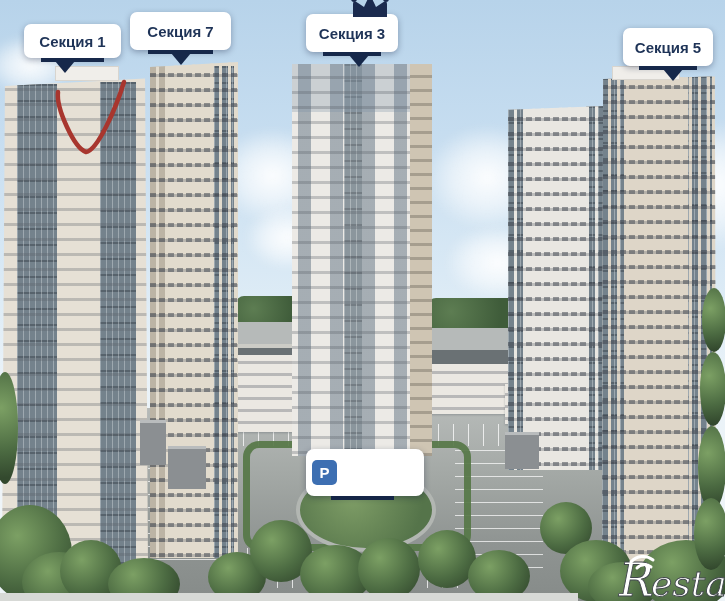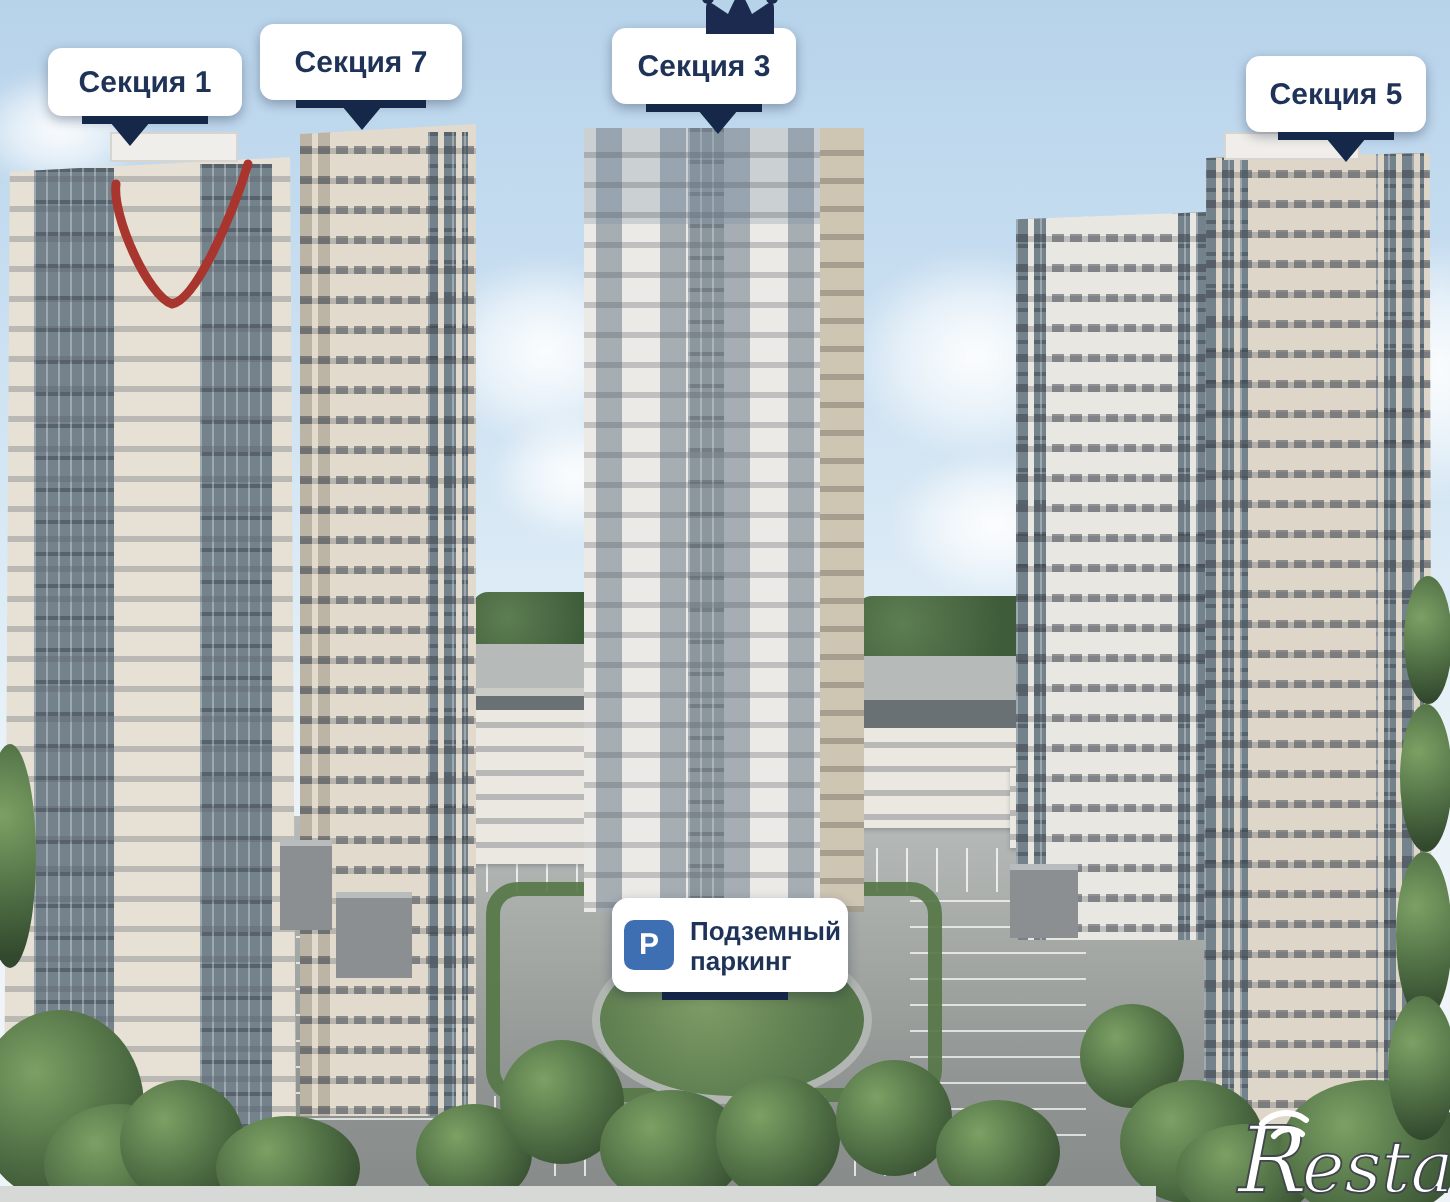--- a/index.html
+++ b/index.html
@@ -182,24 +182,20 @@
   <div class="sec-label" style="left:306px;top:14px;width:92px;height:38px;--px:58%;">
     <span>Секция 3</span>
   </div>
   <div class="sec-label" style="left:623px;top:28px;width:90px;height:38px;--px:55%;">
     <span>Секция 5</span>
   </div>
 
   <div class="park-bar"></div>
   <div class="park-tip">
     <div class="park-p">P</div>
-    <div class="park-txt">
-      <div>Подземный</div>
-      <div>паркинг</div>
-    </div>
   </div>
 
   <div class="bottom-band"></div>
 
   <svg class="watermark" width="132" height="52" viewBox="0 0 132 52">
     <g font-style="italic" fill="#ffffff" stroke="#41464c" stroke-width="0.9" font-family="DejaVu Serif, serif">
       <text x="2" y="46" font-size="46">R</text>
       <text x="34" y="46" font-size="36">estate</text>
     </g>
     <path d="M14,12 A16,16 0 0 1 36,10" fill="none" stroke="#ffffff" stroke-width="3" stroke-linecap="round"></path>

